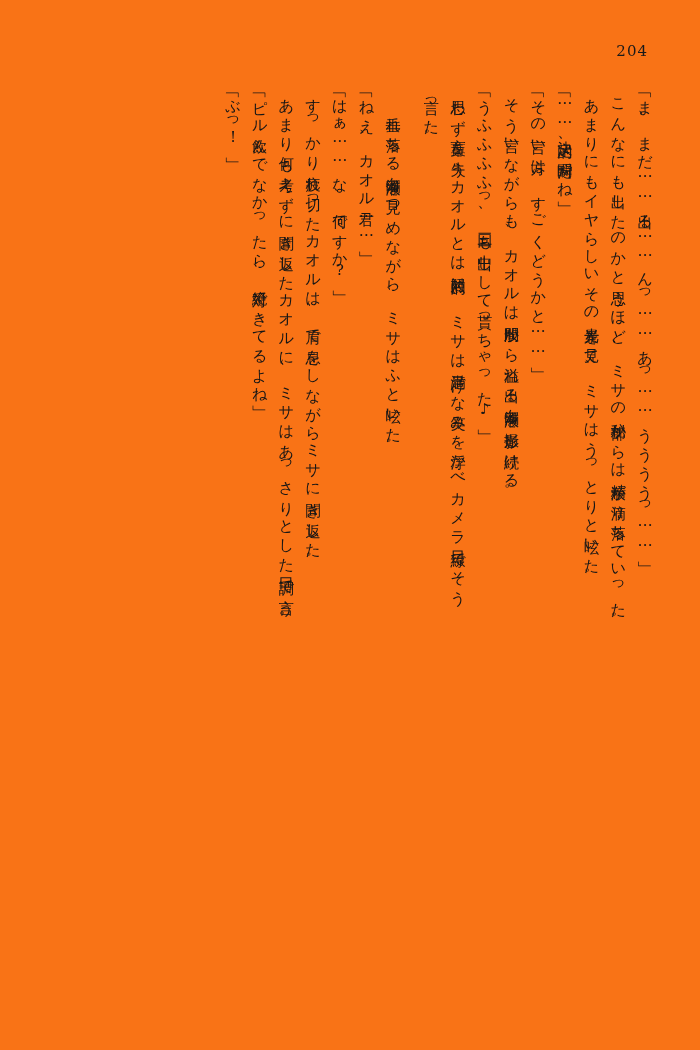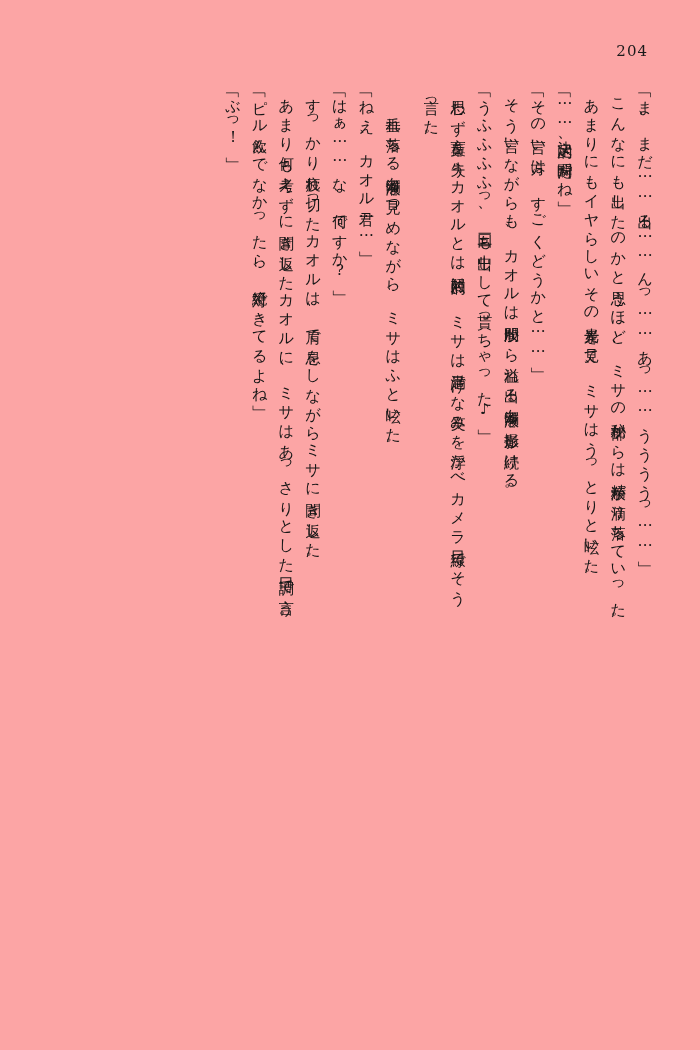--- a/index.html
+++ b/index.html
@@ -4,21 +4,21 @@
 <style>
   html, body {
     margin: 0;
     padding: 0;
     background: #ffffff;
   }
   .page {
     position: relative;
     width: 700px;
     height: 1050px;
-    background: #fca5a5;
+    background: #f97316;
     overflow: hidden;
     font-family: "DejaVu Serif", "Liberation Serif", serif;
     color: #1a1a1a;
   }
   .page-number {
     position: absolute;
     top: 42px;
     right: 52px;
     font-size: 15px;
     letter-spacing: 1px;

